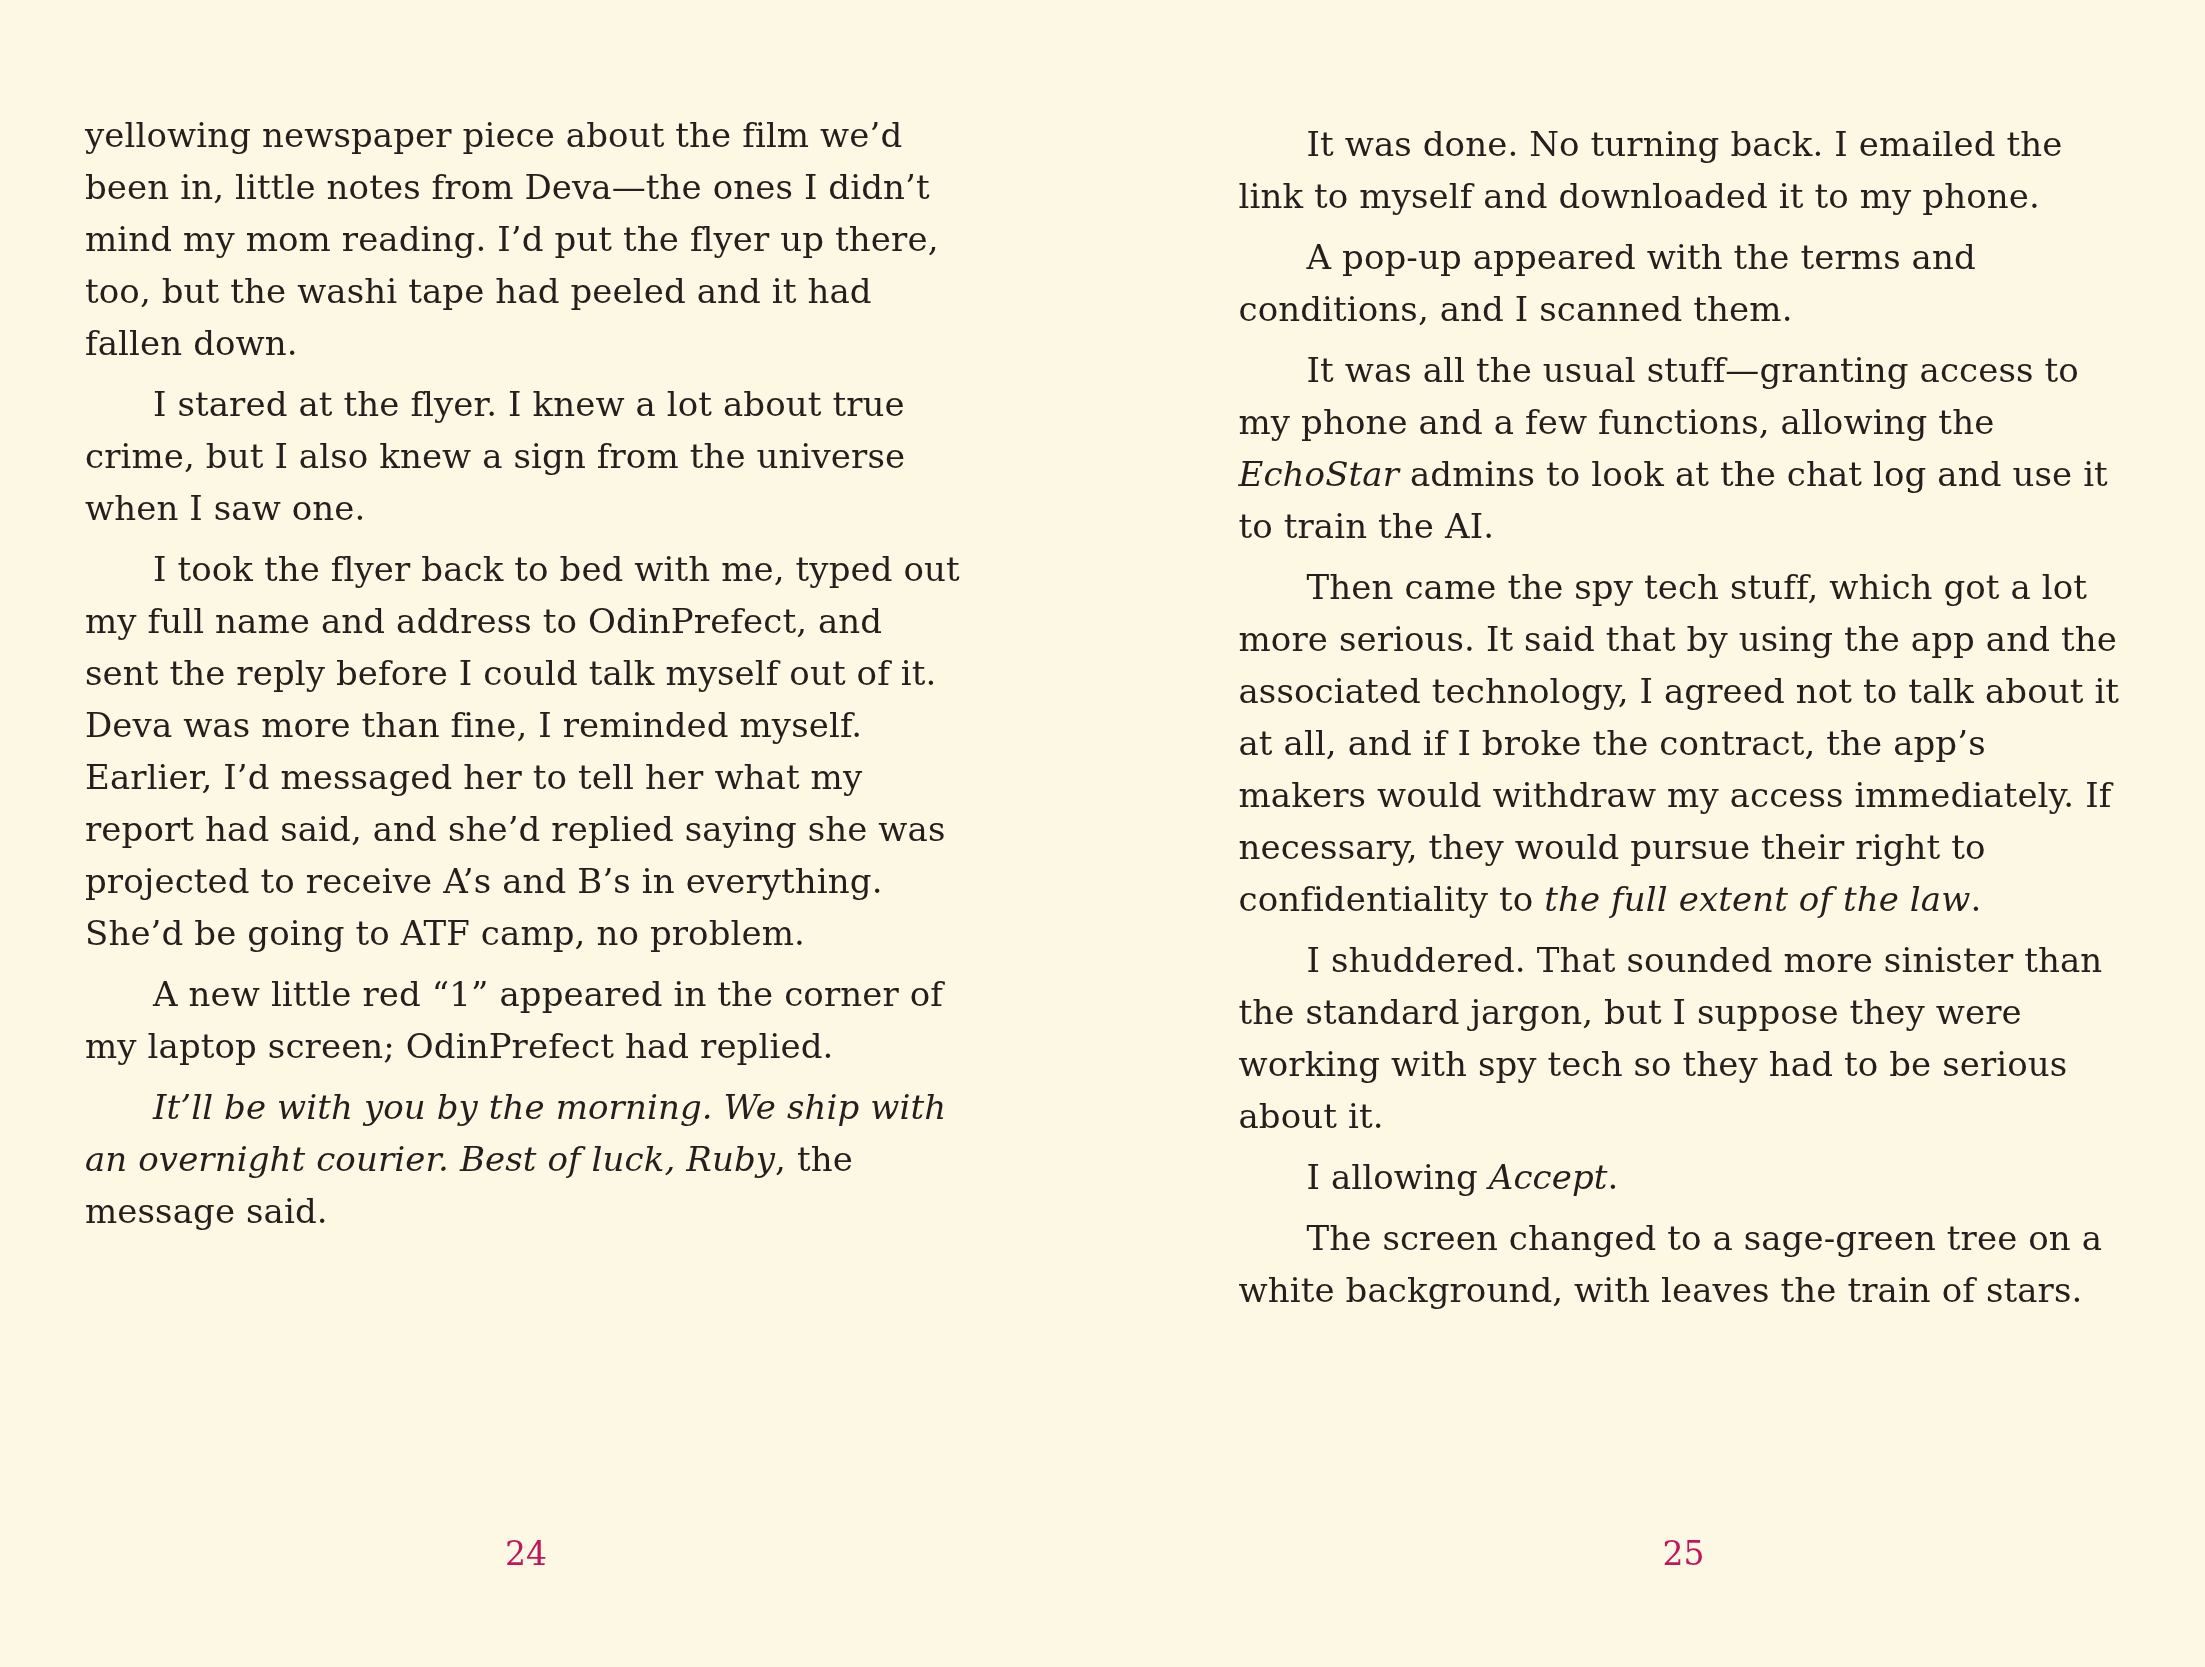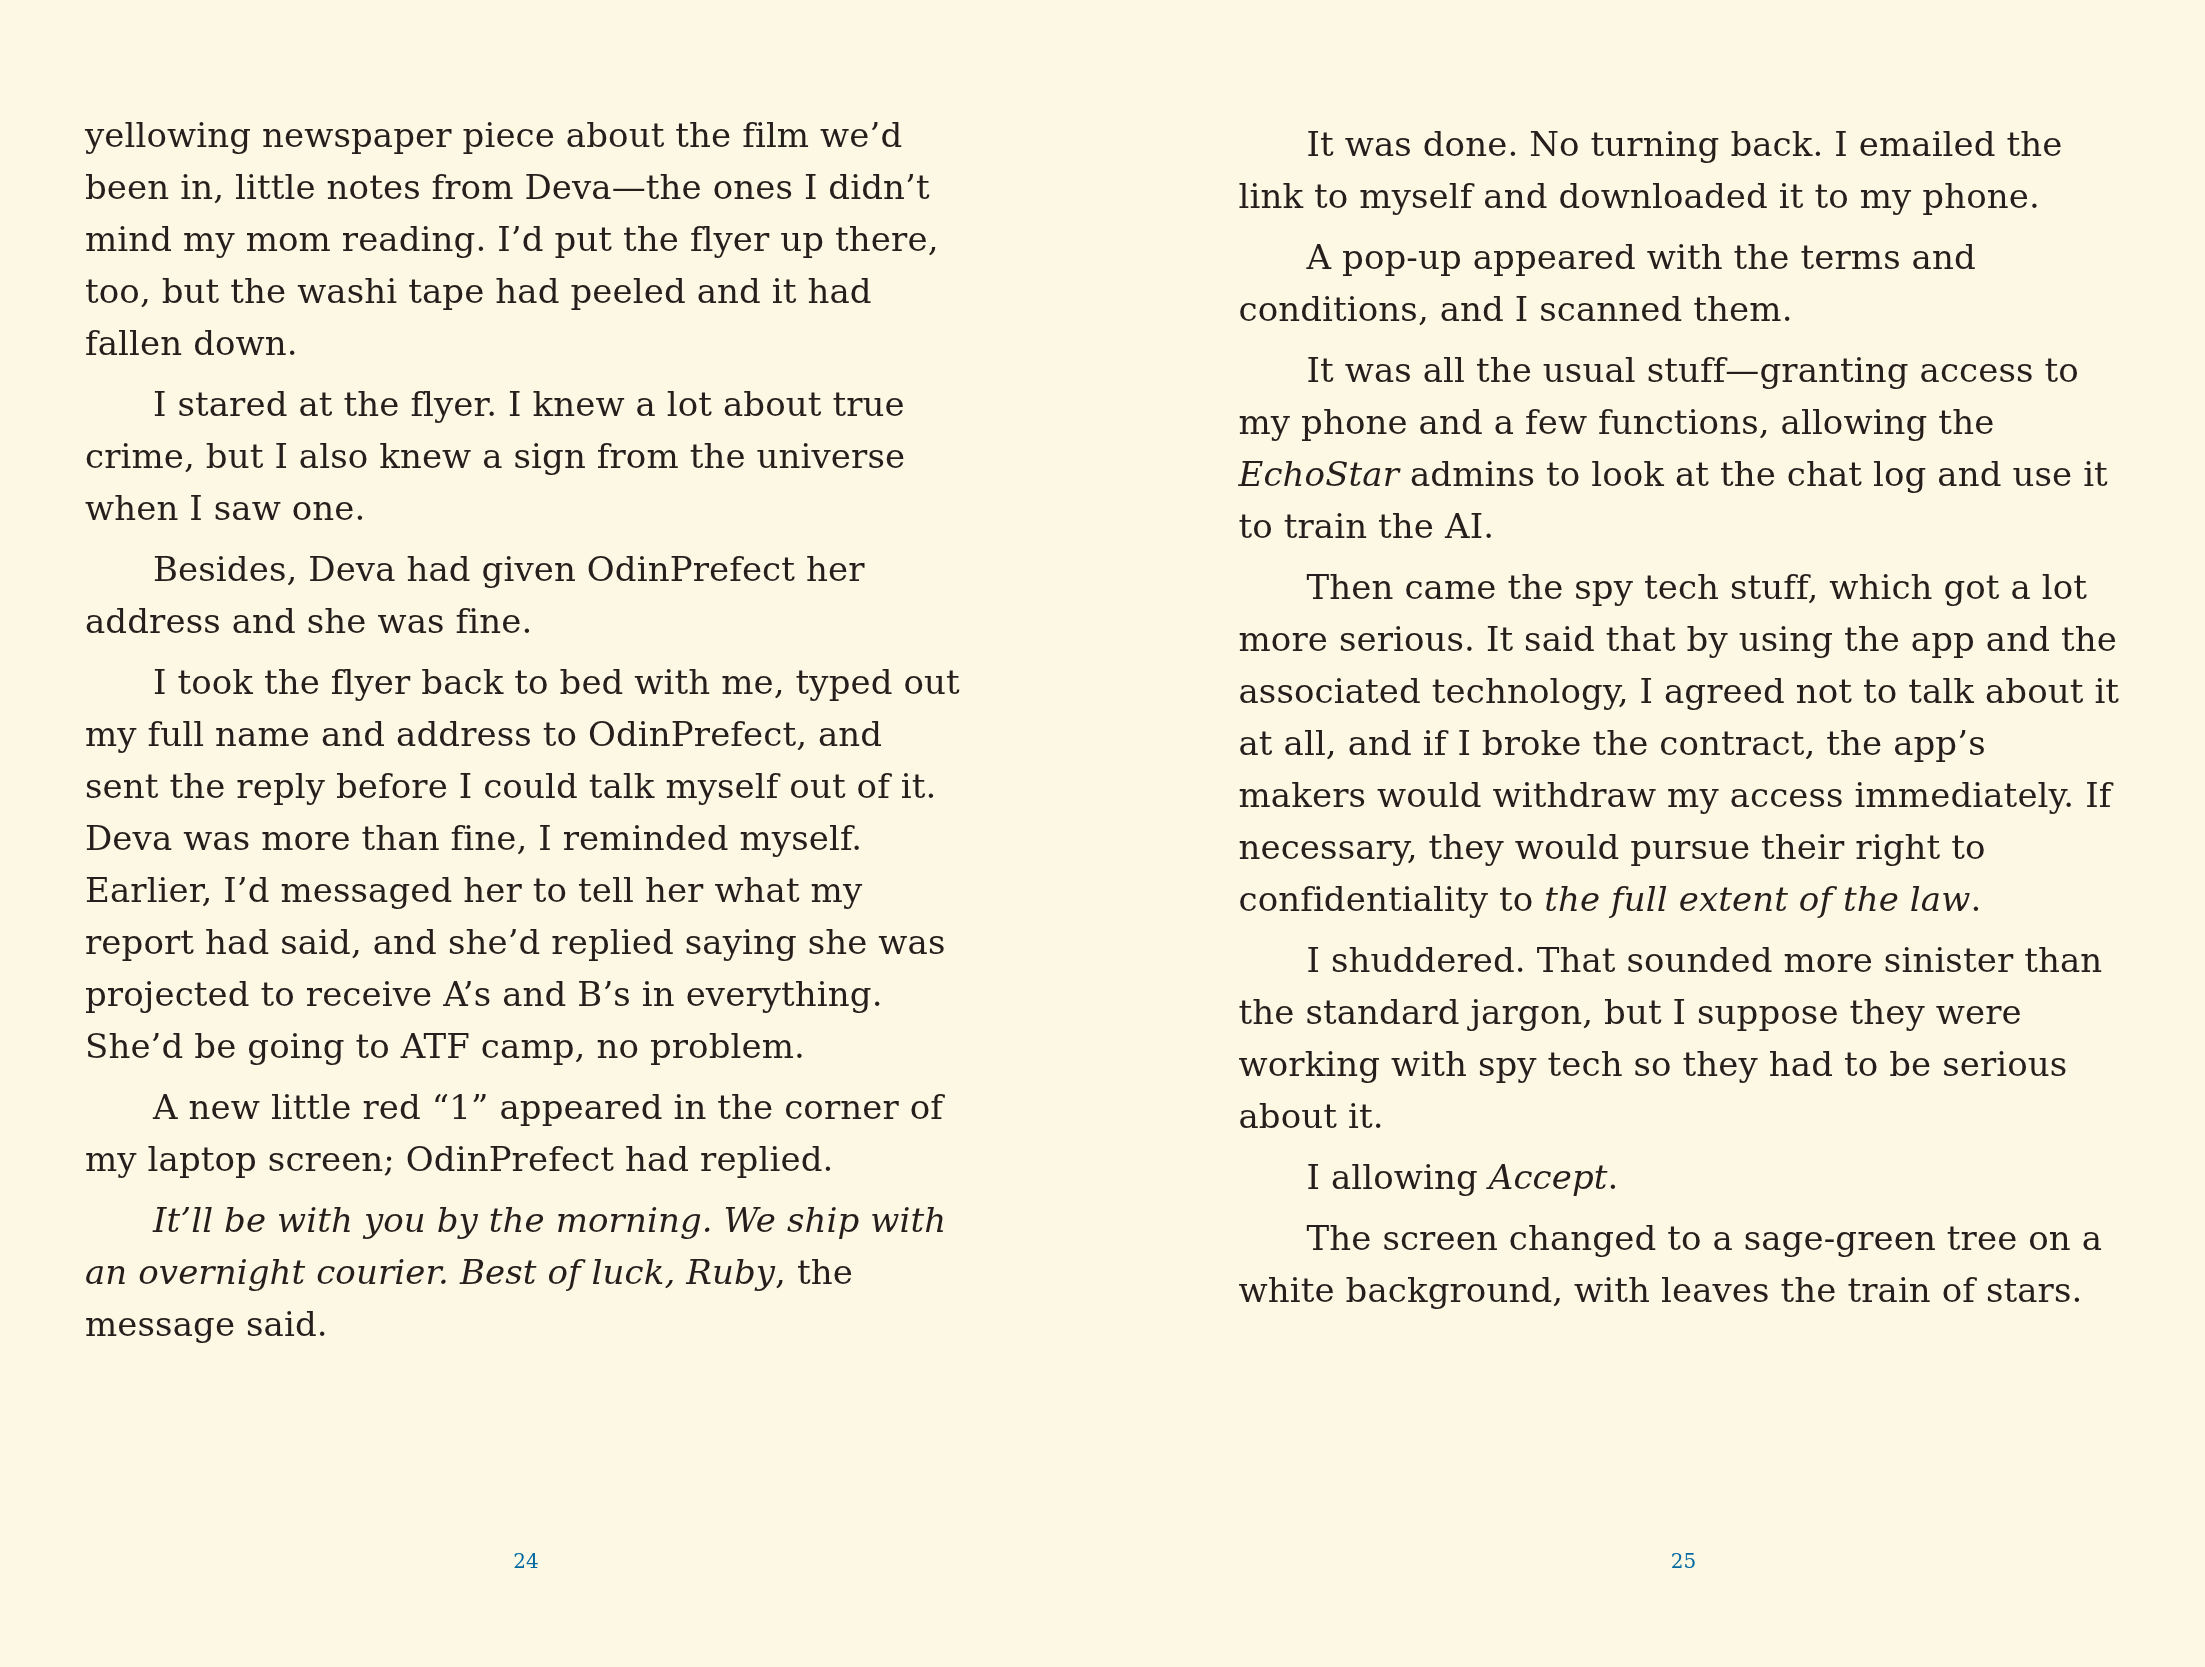--- a/index.html
+++ b/index.html
@@ -47,22 +47,22 @@
   .text-block p.indent {
     text-indent: 68px;
     margin-top: 9px;
   }
   em {
     font-style: italic;
   }
   .folio {
     position: absolute;
     bottom: 95px;
-    font-size: 20px;
-    color: #0369a1;
+    font-size: 33px;
+    color: #be185d;
   }
   .page-left .folio {
     left: 0;
     width: 1103px;
     text-align: center;
     padding-right: 51px;
     box-sizing: border-box;
   }
   .page-right .folio {
     left: 4px;
@@ -74,21 +74,20 @@
 </style>
 </head>
 <body>
 
 <div class="spread">
 
   <div class="page page-left">
     <div class="text-block">
       <p>yellowing newspaper piece about the film we’d been in, little notes from Deva—the ones I didn’t mind my mom reading.  I’d put the flyer up there, too, but the washi tape had peeled and it had fallen down.</p>
       <p class="indent">I stared at the flyer.  I knew a lot about true crime, but I also knew a sign from the universe when I saw one.</p>
-      <p class="indent">Besides, Deva had given OdinPrefect her address and she was fine.</p>
       <p class="indent">I took the flyer back to bed with me, typed out my full name and address to OdinPrefect, and sent the reply before I could talk myself out of it.  Deva was more than fine, I reminded myself.  Earlier, I’d messaged her to tell her what my report had said, and she’d replied saying she was projected to receive A’s and B’s in everything.  She’d be going to ATF camp, no problem.</p>
       <p class="indent">A new little red “1” appeared in the corner of my laptop screen; OdinPrefect had replied.</p>
       <p class="indent"><em>It’ll be with you by the morning.  We ship with an overnight courier.  Best of luck, Ruby</em><span>, the message said.</span></p>
     </div>
     <div class="folio">24</div>
   </div>
 
   <div class="page page-right">
     <div class="text-block">
       <p class="indent">It was done.  No turning back.  I emailed the link to myself and downloaded it to my phone.</p>

